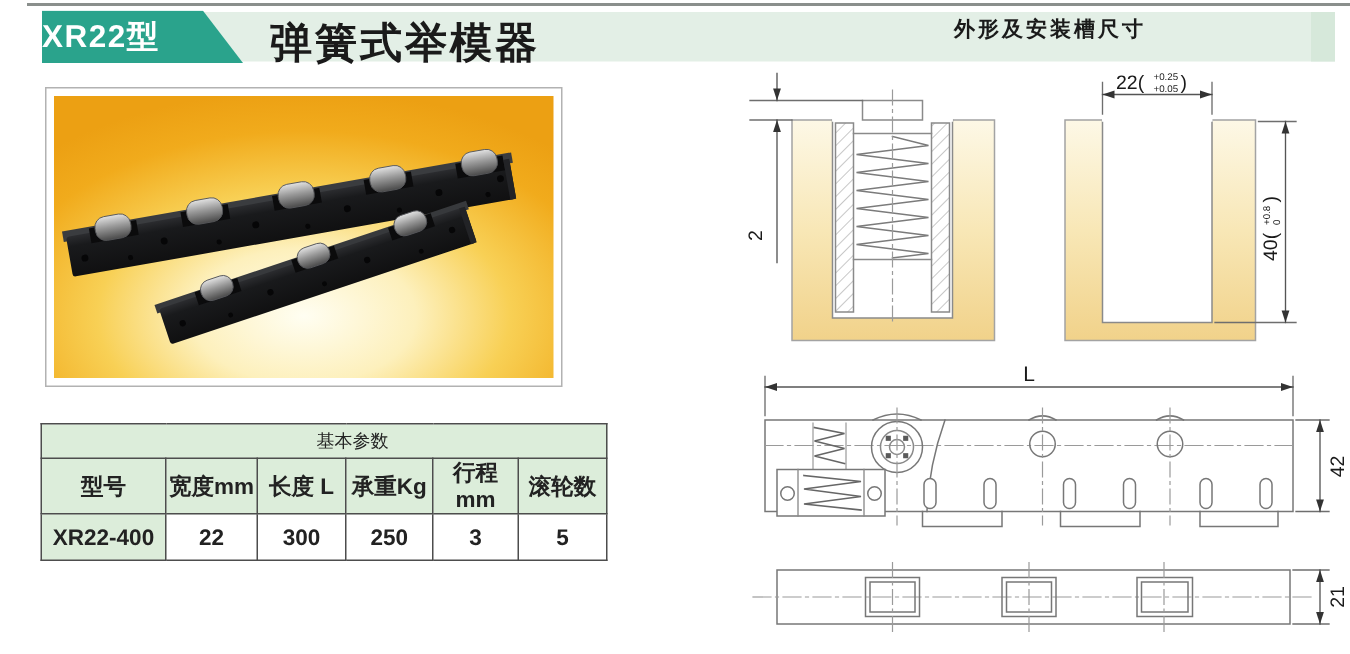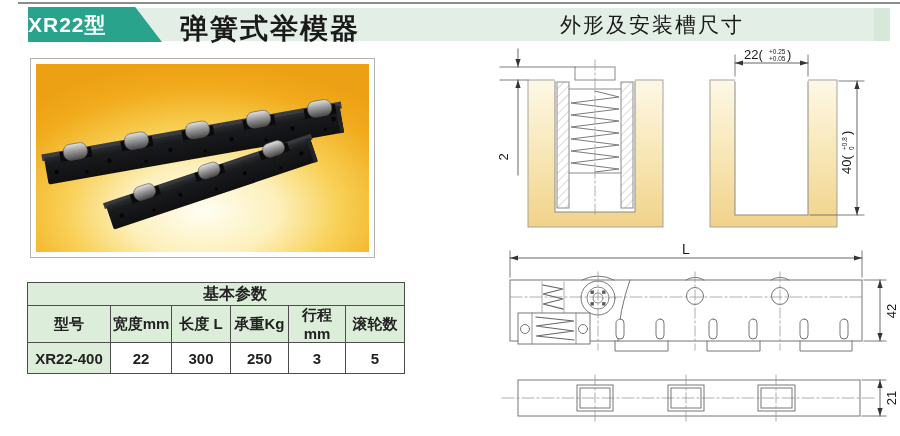--- a/index.html
+++ b/index.html
@@ -11,38 +11,38 @@
   .top-rule{position:absolute;left:18px;right:0;top:2px;height:2px;background:#8a8f8c;}
   .header-strip{position:absolute;left:28px;top:8px;width:862px;height:33px;background:#e3efe6;}
   .header-strip .strip-end{position:absolute;right:0;top:0;width:16px;height:33px;background:#d6e8da;}
   .model-badge{
     position:absolute;left:28px;top:7px;width:134px;height:35px;background:#2aa38c;
     clip-path:polygon(0 0,80% 0,100% 100%,0 100%);
     color:#ffffff;font-weight:bold;font-size:21px;line-height:35px;
     padding-left:0;text-align:left;letter-spacing:1px;box-sizing:border-box;
   }
   .product-title{position:absolute;left:180px;top:10px;font-size:28px;font-weight:bold;letter-spacing:2px;}
-  .section-title{position:absolute;left:560px;width:280px;top:11px;font-size:21px;font-weight:normal;text-align:left;letter-spacing:2px;}
+  .section-title{position:absolute;left:560px;width:280px;top:11px;font-size:14px;font-weight:bold;text-align:center;letter-spacing:2px;}
 
   .product-photo{
     position:absolute;left:30px;top:58px;width:345px;height:200px;
     background:#ffffff;border:1px solid #b2b2b2;box-sizing:border-box;padding:5px;
   }
   .photo-inner{
     width:100%;height:100%;
     background:radial-gradient(ellipse 75% 80% at 50% 78%, #fffef2 0%, #fdf0bc 30%, #f8d055 55%, #f1ab1c 82%, #eca013 100%);
   }
   .photo-inner svg{display:block;width:100%;height:100%;}
 
   .spec-table{
     position:absolute;left:27px;top:282px;width:377px;
     border-collapse:collapse;table-layout:fixed;font-size:15px;color:#222;
   }
   .spec-table td,.spec-table th{border:1px solid #4d4d4d;text-align:center;padding:0;font-weight:bold;}
-  .spec-table .t-title{background:#dcedda;font-weight:bold;font-size:16px;height:22px;padding-left:38px;}
+  .spec-table .t-title{background:#dcedda;font-weight:normal;font-size:12px;height:22px;padding-left:38px;}
   .spec-table .t-head th{background:#dcedda;height:31px;}
   .spec-table .t-row td{height:30px;background:#ffffff;}
   .spec-table .t-row td.model{background:#dcedda;}
 
   .drawings{position:absolute;left:490px;top:45px;width:410px;height:391px;}
   svg text{font-family:"Liberation Sans","DejaVu Sans",sans-serif;fill:#1a1a1a;}
 </style>
 </head>
 <body>
 

